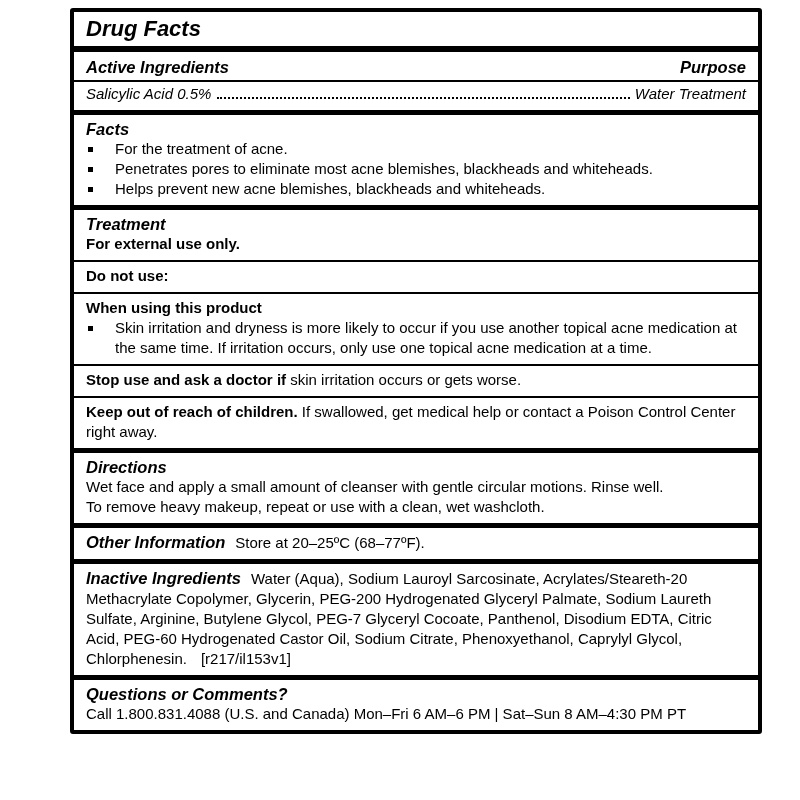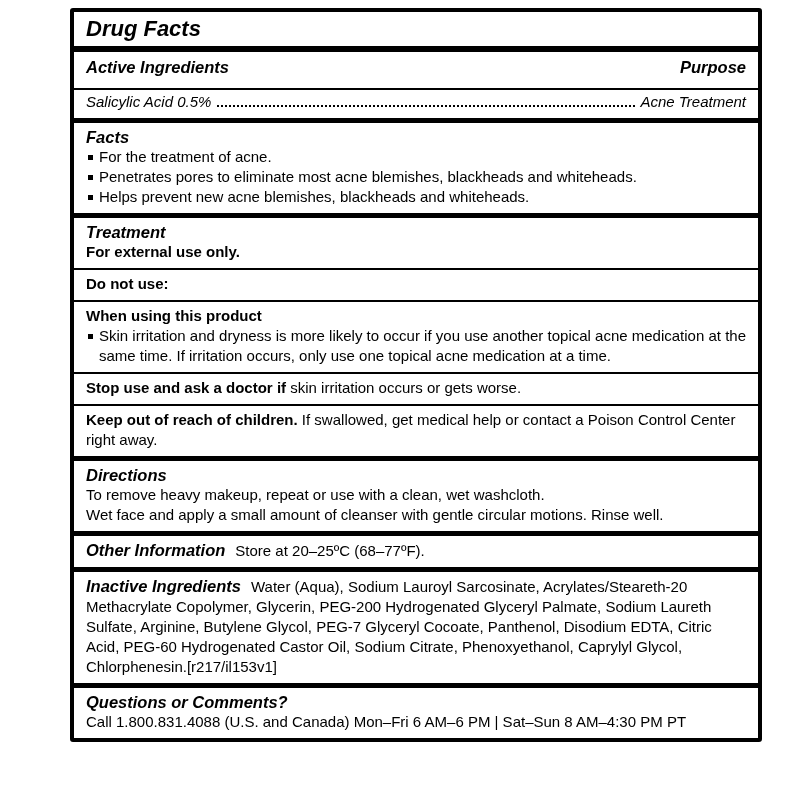--- a/index.html
+++ b/index.html
@@ -41,62 +41,62 @@
     font-weight: bold;
     font-style: italic;
     font-size: 16.5px;
   }
   .heading.inline { margin-right: 10px; }
   .bold { font-weight: bold; }
   p { margin: 0; }
   .two-col {
     display: flex;
     justify-content: space-between;
-    padding: 5px 12px 11px;
+    padding: 5px 12px 3px;
     gap: 40px;
   }
   .leader-row {
     display: flex;
     align-items: flex-end;
     padding: 2px 12px 6px;
     font-style: italic;
   }
   .leader {
     flex: 1;
     border-bottom: 2px dotted #000;
     margin: 0 5px 5px 6px;
     min-width: 30px;
   }
-  .bullet-item { display: flex; }
+  .bullet-item { display: flex; gap: 16px; }
   .bullet {
     flex: 0 0 auto;
     width: 5px;
     height: 5px;
     background: #000;
     margin: 8px 6px 0 2px;
   }
-  .code { }
+  .code { margin-left: 14px; }
 </style>
 </head>
 <body>
 
 <div class="label">
 
   <div class="title">Drug Facts</div>
   <div class="divider title-bar"></div>
 
   <div class="two-col">
     <span class="heading">Active Ingredients</span>
     <span class="heading">Purpose</span>
   </div>
   <div class="divider thin"></div>
   <div class="leader-row">
     <span>Salicylic Acid 0.5%</span>
     <span class="leader"></span>
-    <span>Acne Treatment</span>
+    <span>Water Treatment</span>
   </div>
   <div class="divider"></div>
 
   <div class="sec">
     <div class="heading">Facts</div>
     <div class="bullet-item">
       <span class="bullet"></span>
       <span>For the treatment of acne.</span>
     </div>
     <div class="bullet-item">
@@ -135,22 +135,22 @@
   </div>
   <div class="divider thin"></div>
 
   <div class="sec">
     <p><span class="bold">Keep out of reach of children.</span><span> If swallowed, get medical help or contact a Poison Control Center right away.</span></p>
   </div>
   <div class="divider"></div>
 
   <div class="sec">
     <div class="heading">Directions</div>
+    <div>Wet face and apply a small amount of cleanser with gentle circular motions. Rinse well.</div>
     <div>To remove heavy makeup, repeat or use with a clean, wet washcloth.</div>
-    <div>Wet face and apply a small amount of cleanser with gentle circular motions. Rinse well.</div>
   </div>
   <div class="divider"></div>
 
   <div class="sec">
     <p><span class="heading inline">Other Information</span><span>Store at 20–25ºC (68–77ºF).</span></p>
   </div>
   <div class="divider"></div>
 
   <div class="sec">
     <p><span class="heading inline">Inactive Ingredients</span><span>Water (Aqua), Sodium Lauroyl Sarcosinate, Acrylates/Steareth-20 Methacrylate Copolymer, Glycerin, PEG-200 Hydrogenated Glyceryl Palmate, Sodium Laureth Sulfate, Arginine, Butylene Glycol, PEG-7 Glyceryl Cocoate, Panthenol, Disodium EDTA, Citric Acid, PEG-60 Hydrogenated Castor Oil, Sodium Citrate, Phenoxyethanol, Caprylyl Glycol, Chlorphenesin.</span><span class="code">[r217/il153v1]</span></p>

